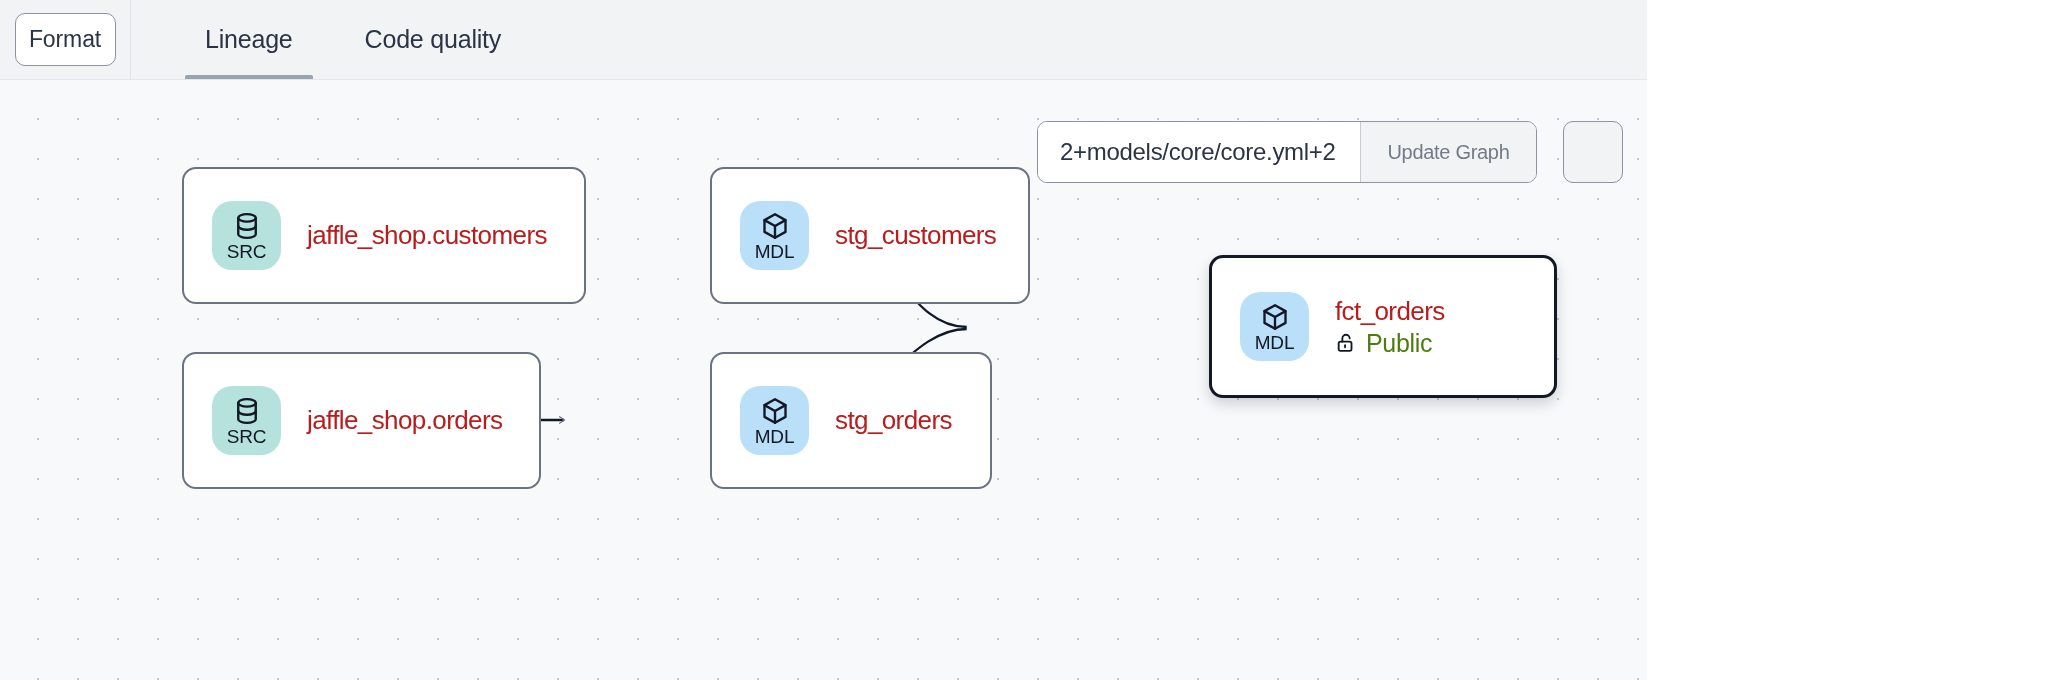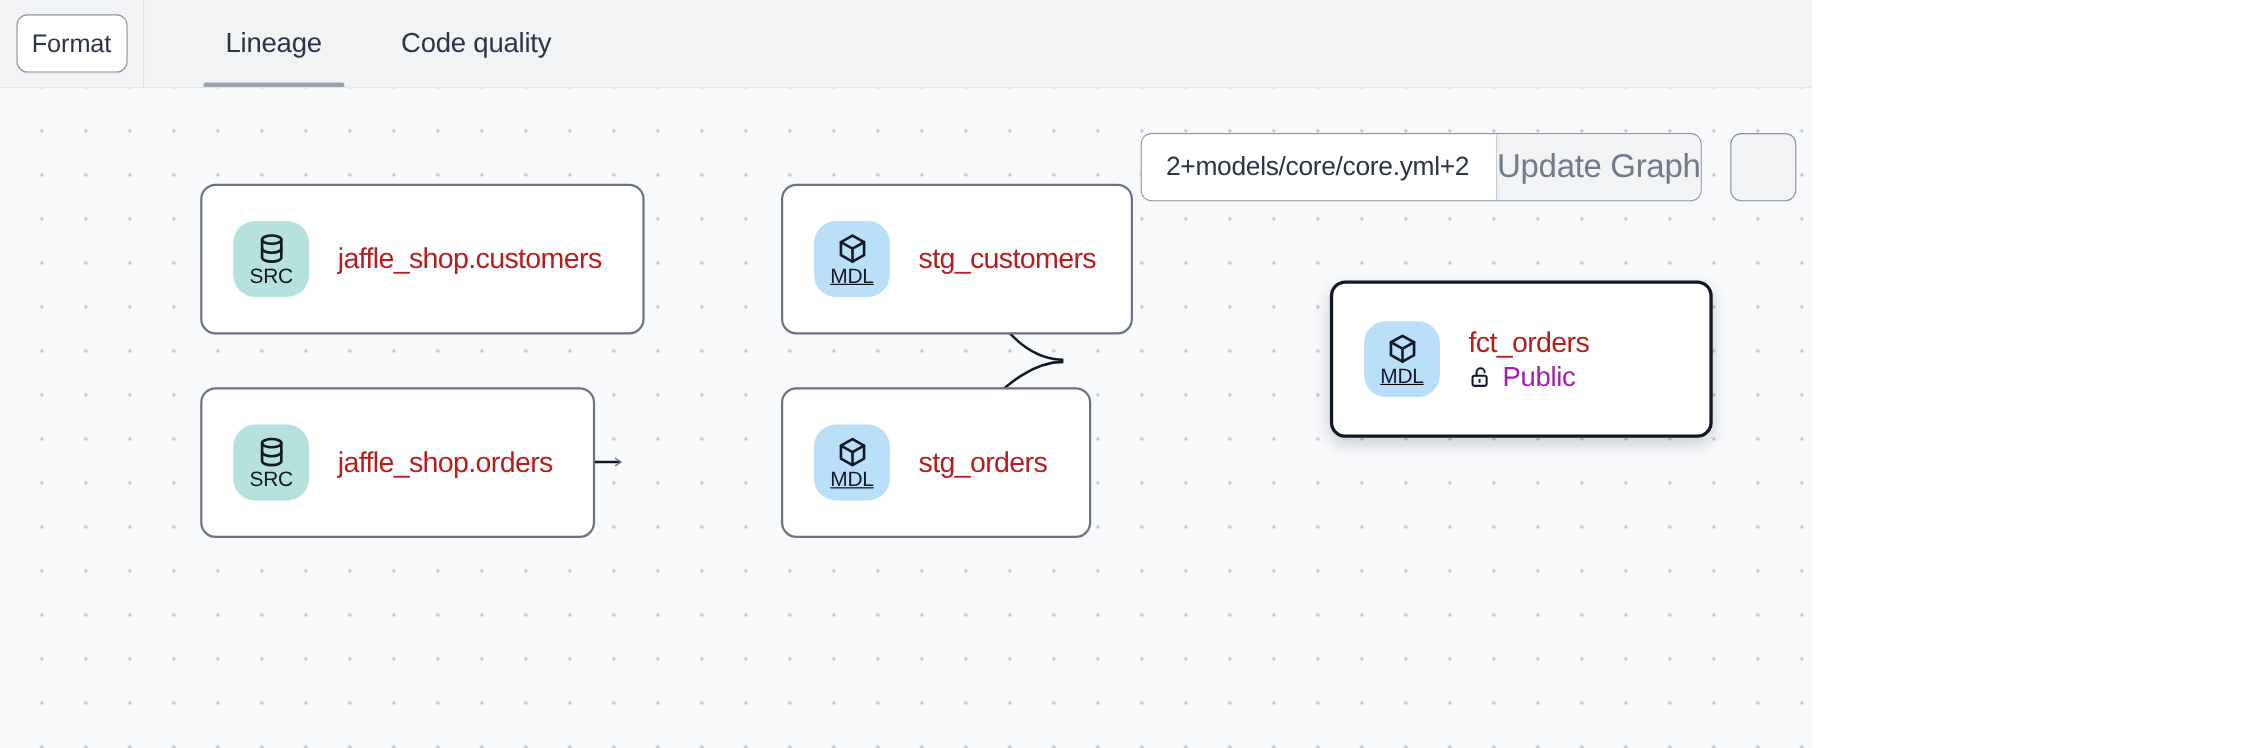--- a/index.html
+++ b/index.html
@@ -136,21 +136,21 @@
     letter-spacing: -0.3px;
   }
 
   .update-graph-button {
     min-width: 176px;
     height: 100%;
     border: none;
     border-left: 1px solid #c8cdd5;
     background: #f1f3f5;
     color: #737b89;
-    font-size: 30px;
+    font-size: 20px;
     font-family: "Liberation Sans", sans-serif;
     cursor: pointer;
     letter-spacing: -0.3px;
     display: flex;
     align-items: center;
     justify-content: center;
   }
 
   .side-button {
     height: 62px;
@@ -196,21 +196,21 @@
     height: 69px;
     border-radius: 20px;
     display: flex;
     flex-direction: column;
     align-items: center;
     justify-content: center;
     gap: 1px;
   }
 
   .badge-src { background: #b5e2dd; }
-  .badge-mdl { background: #b9e0f8; text-decoration: underline; }
+  .badge-mdl { background: #b9e0f8; }
 
   .badge-icon {
     display: block;
     width: 30px;
     height: 30px;
     color: #121826;
   }
 
   .badge-text {
     font-size: 19px;
@@ -246,21 +246,21 @@
   .node-meta-icon {
     display: block;
     width: 22px;
     height: 22px;
     color: #121826;
     flex: 0 0 auto;
   }
 
   .node-meta-text {
     font-size: 25px;
-    color: #a21caf;
+    color: #4d7c0f;
     font-family: "Liberation Sans", sans-serif;
     letter-spacing: -0.3px;
     line-height: 1;
   }
 </style>
 </head>
 <body>
 
 <div id="app">
 

